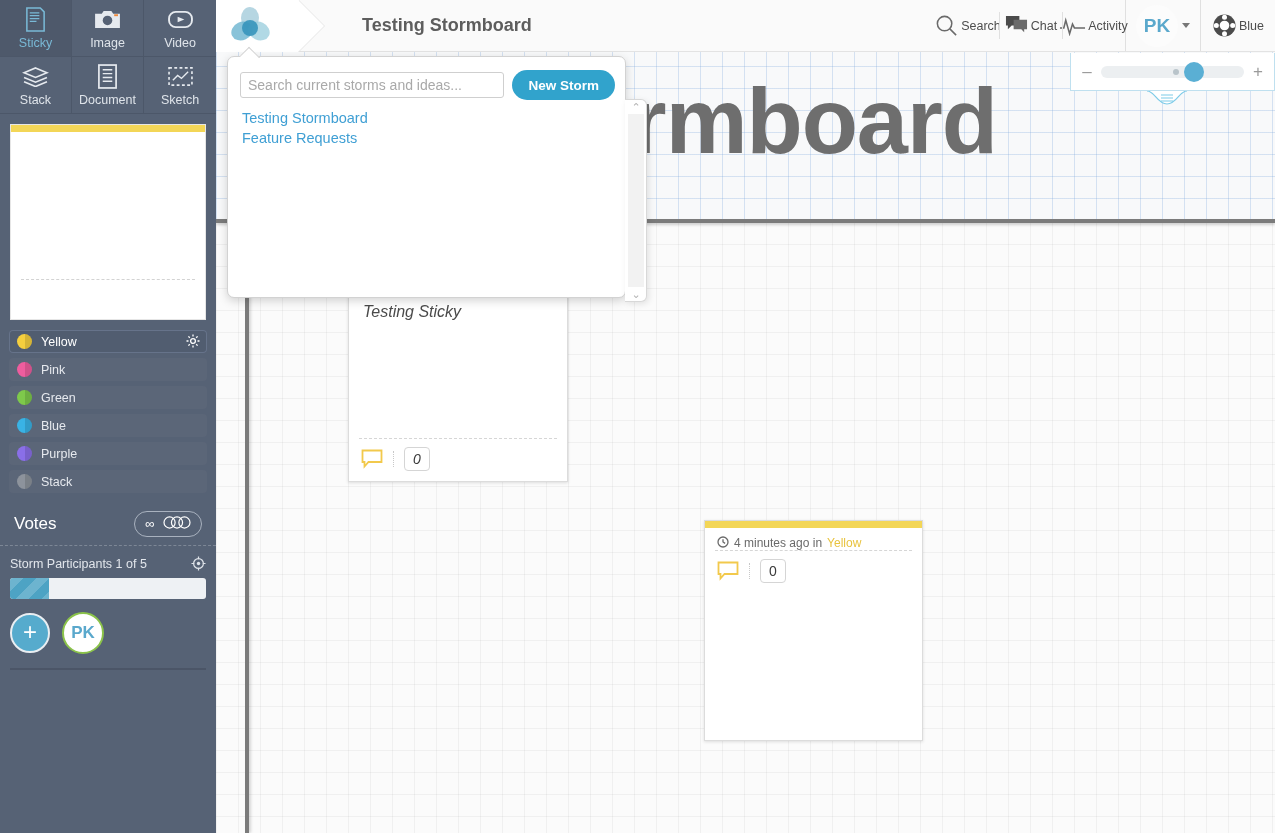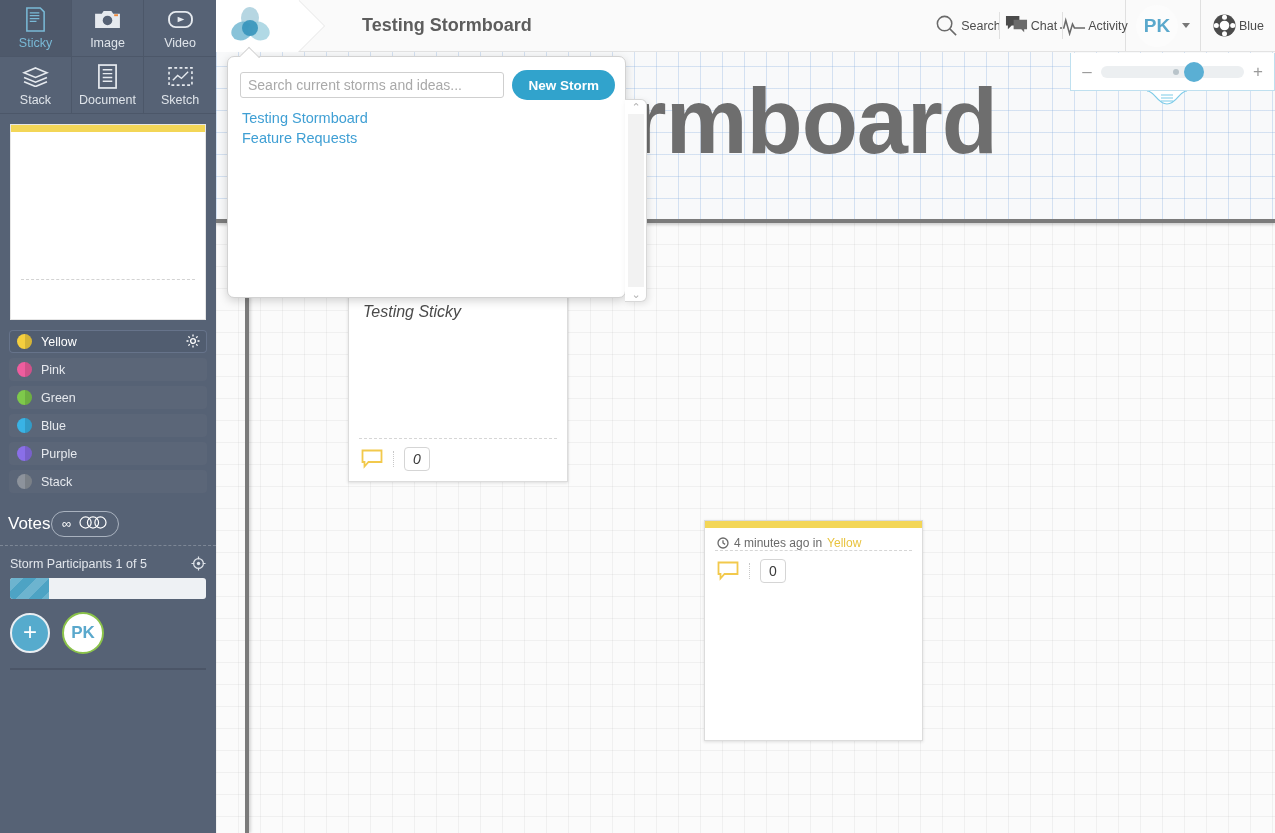--- a/index.html
+++ b/index.html
@@ -52,21 +52,21 @@
   .sticky {
     position: absolute;
     background: #fff;
     border: 1px solid #dcdcdc;
     box-shadow: 0 1px 3px rgba(0,0,0,.12);
     display: flex; flex-direction: column;
   }
   .sticky-top { height: 7px; background: #f3d657; flex: 0 0 auto; }
   .sticky-meta {
     padding: 8px 12px 0 12px; font-size: 12px; color: #6a6a6a;
-    display: flex; align-items: center; gap: 5px; white-space: nowrap;
+    display: flex; gap: 5px; white-space: nowrap;
   }
   .sticky-meta .clock { display: inline-block; width: 12px; height: 12px; }
   .sticky-meta .colorword { color: #e8c33f; }
   .sticky-body {
     flex: 1 1 auto; padding: 10px 14px 0 14px;
     font-size: 16px; color: #4a4a4a; line-height: 1.45;
   }
   .sticky-foot {
     flex: 0 0 auto; border-top: 1px dashed #d6d6d6;
     margin: 0 10px; padding: 8px 2px 10px 2px;
@@ -242,21 +242,21 @@
   .color-row.active { background: #515d70; color: #fff; box-shadow: inset 0 0 0 1px #66738a; }
   .swatch { width: 15px; height: 15px; border-radius: 50%; position: relative; overflow: hidden; }
   .swatch:after {
     content:""; position:absolute; right:0; top:0; width:50%; height:100%;
     background: rgba(0,0,0,.13);
   }
   .gear-ic { position: absolute; right: 7px; top: 4px; width: 14px; height: 14px; }
 
   .votes-bar {
     margin-top: 9px; height: 44px; display: flex; align-items: center;
-    justify-content: flex-start; padding: 0 8px;
+    justify-content: space-between; padding: 0 14px;
     border-bottom: 1px dashed #7d8796;
   }
   .votes-label { font-size: 17px; color: #fff; }
   .votes-pill {
     height: 26px; min-width: 68px; border: 1px solid #a9b2bf; border-radius: 13px;
     display: flex; align-items: center; justify-content: center; gap: 8px;
     color: #fff; cursor: pointer; padding: 0 10px;
   }
   .inf { font-size: 13px; line-height: 1; }
 

